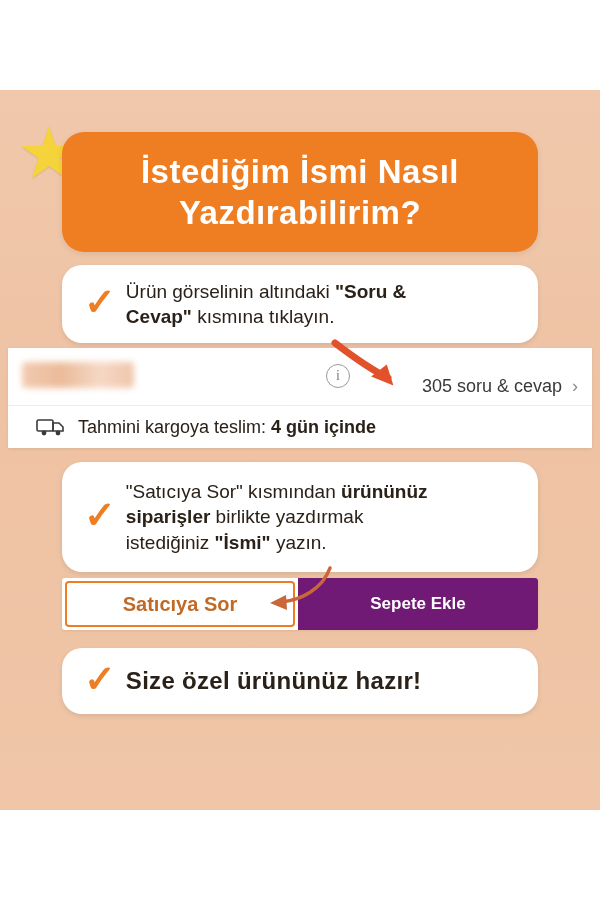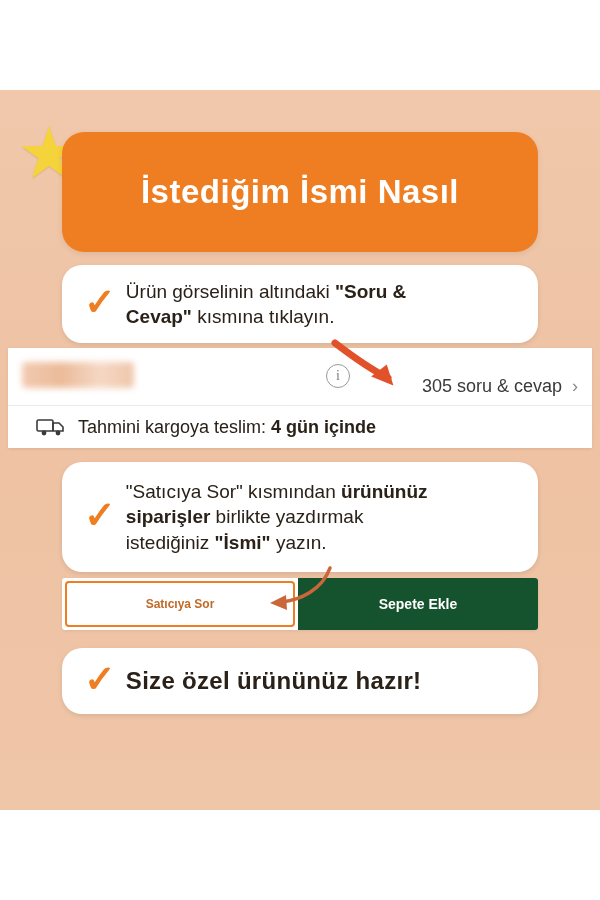--- a/index.html
+++ b/index.html
@@ -205,32 +205,32 @@
     overflow: hidden;
     box-shadow: 0 1px 3px rgba(0,0,0,0.08);
   }
   .btn-ask {
     flex: 0 0 230px;
     background: #ffffff;
     border: 2px solid #ef7d22;
     border-radius: 4px;
     margin: 3px;
     color: #c06a28;
-    font-size: 12px;
+    font-size: 20px;
     font-weight: bold;
     display: flex;
     align-items: center;
     justify-content: center;
     box-sizing: border-box;
   }
   .btn-add {
     flex: 1 1 auto;
-    background: #14532d;
+    background: #701a75;
     color: #ffffff;
-    font-size: 14px;
+    font-size: 17px;
     font-weight: bold;
     display: flex;
     align-items: center;
     justify-content: center;
     text-align: center;
   }
 
   
   .footnote {
     position: absolute;
@@ -256,20 +256,21 @@
 <body>
 
 <div id="root">
 
   <div class="panel">
 
     <div class="star">★</div>
 
     <div class="title-banner">
       <div class="title-line">İstediğim İsmi Nasıl</div>
+      <div class="title-line">Yazdırabilirim?</div>
     </div>
 
     <div class="card" id="card1">
       <div class="check">✓</div>
       <div class="card-text">
         Ürün görselinin altındaki <b>"Soru &amp;<br>Cevap"</b> kısmına tıklayın.
       </div>
     </div>
 
     <div class="shot1">

